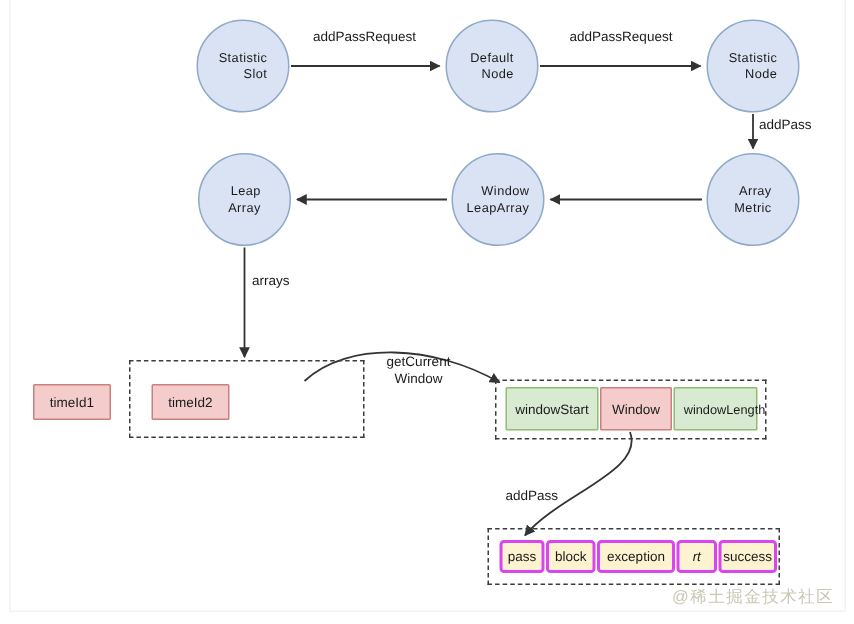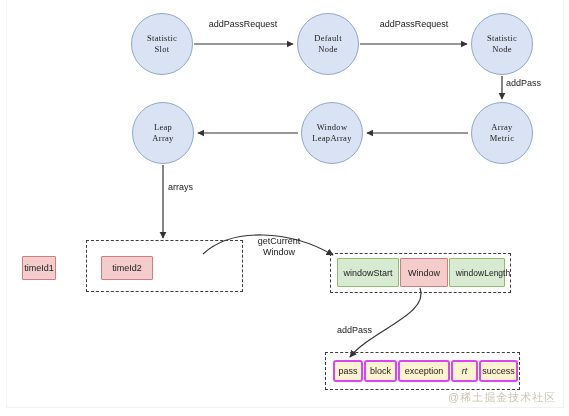--- a/index.html
+++ b/index.html
@@ -43,26 +43,26 @@
     width: 62px;
     height: 62px;
     border-radius: 50%;
     background: #dae3f3;
     border: 1px solid #8ea9c9;
     box-sizing: border-box;
     display: flex;
     flex-direction: column;
     align-items: center;
     justify-content: center;
-    font-family: Liberation Serif, serif;
+    font-family: Liberation Sans, sans-serif;
     font-size: 8.5px;
     line-height: 11px;
     color: #1a1a1a;
     letter-spacing: 0.3px;
-    text-align: center;
+    text-align: right;
     white-space: pre-line;
   }
 
   
   .edge-label {
     position: absolute;
     font-family: "Liberation Sans", sans-serif;
     font-size: 9px;
     line-height: 11px;
     color: #1a1a1a;
@@ -173,21 +173,21 @@
 Window</div>
 
   <div class="edge-label" style="left:337px; top:325px; width:52px; text-align:left;">addPass</div>
 
   <div class="group" style="left:86px; top:240px; width:157px; height:52px;"></div>
 
   <div class="group" style="left:330px; top:253px; width:181px; height:40px;"></div>
 
   <div class="group" style="left:325px; top:352px; width:195px; height:38px;"></div>
 
-  <div class="chip pink" style="left:22px; top:256px; width:34px; height:24px;">timeId1</div>
+  <div class="chip pink" style="left:22px; top:256px; width:52px; height:24px;">timeId1</div>
 
   <div class="chip pink" style="left:101px; top:256px; width:52px; height:24px;">timeId2</div>
 
 
   <div class="chip green" style="left:337px; top:258px; width:62px; height:29px;">windowStart</div>
 
   <div class="chip pink" style="left:400px; top:258px; width:48px; height:29px;">Window</div>
 
   <div class="chip green" style="left:449px; top:258px; width:56px; height:29px; font-size:8.5px;padding-left:12px;">windowLength</div>
 

